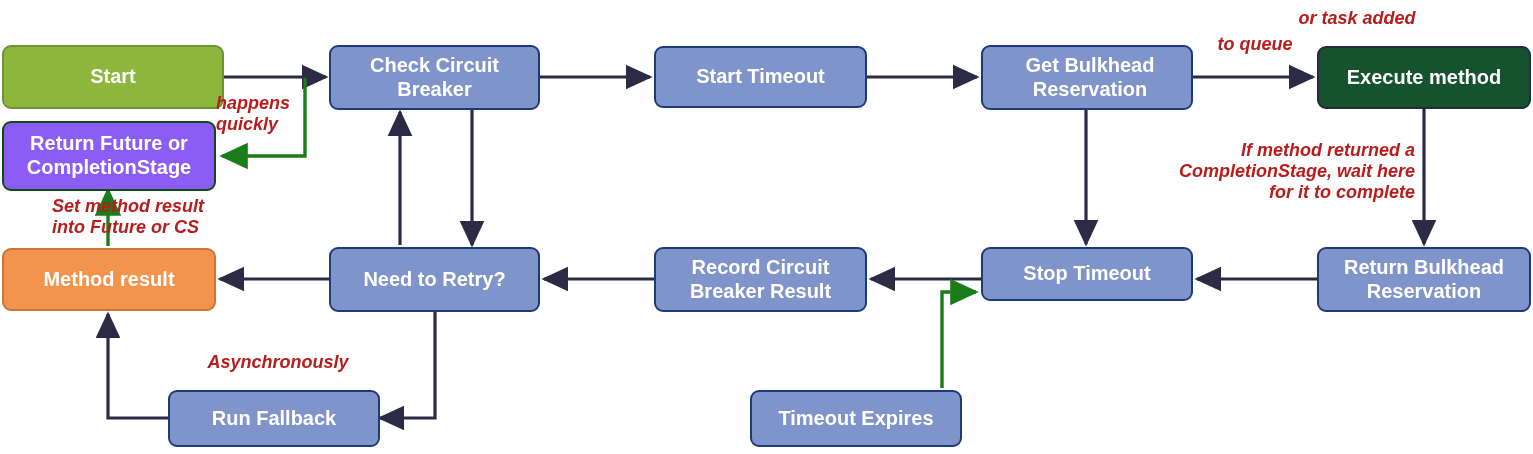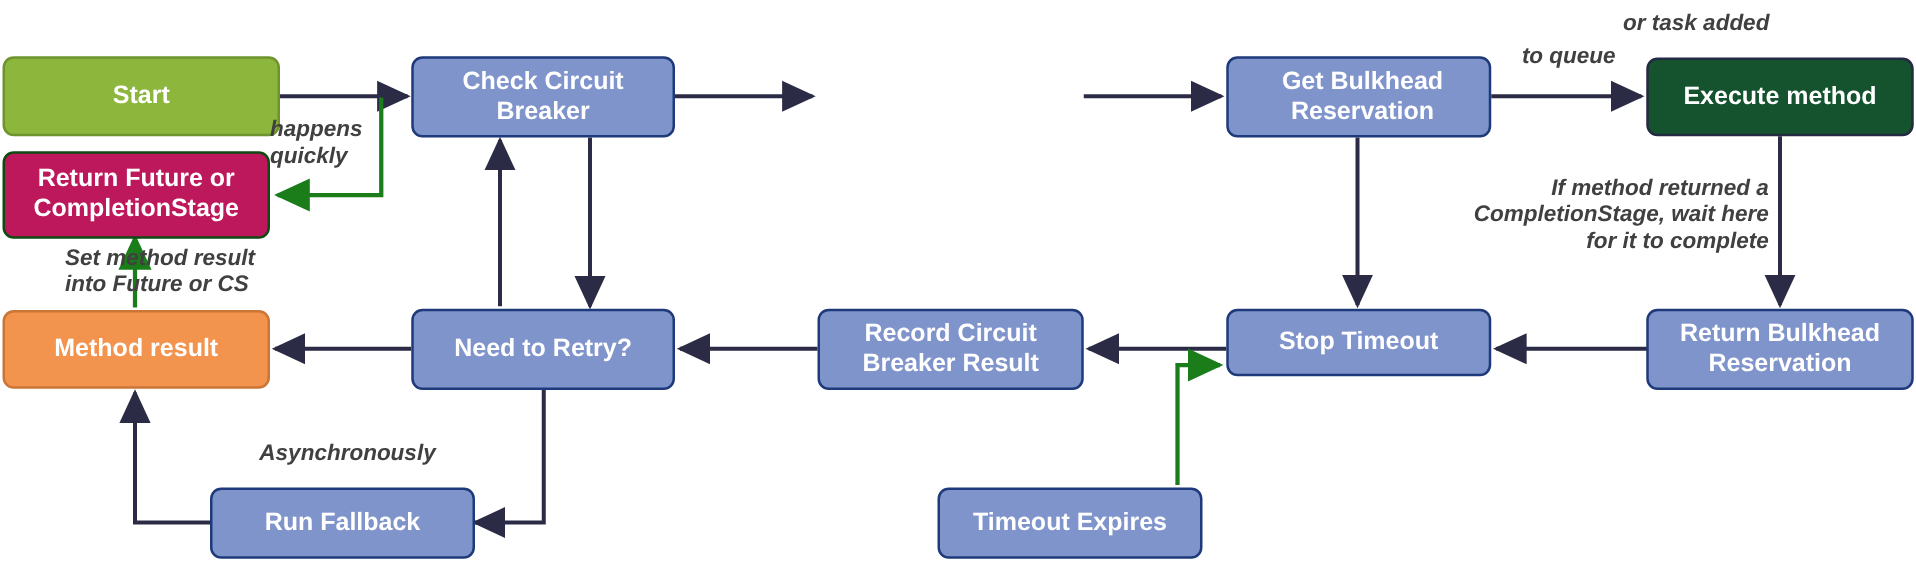--- a/index.html
+++ b/index.html
@@ -21,26 +21,26 @@
     font-size:20px;
     line-height:1.18;
     border-radius:9px;
     border:2px solid #1F3A7A;
     background:#8094CC;
     padding:2px 6px;
     z-index:3;
   }
   .node span{display:block;width:100%;}
   .node.start{background:#8CB63C;border-color:#6E9430;}
-  .node.retfut{background:#be185d;border-color:#0E4A12;}
+  .node.retfut{background:#8b5cf6;border-color:#0E4A12;}
   .node.result{background:#F2934E;border-color:#C97636;}
   .node.execm{background:#14532d;border-color:#242A42;}
   .note{
     position:absolute;
-    color:#404040;
+    color:#b91c1c;
     font-style:italic;
     font-weight:bold;
     font-size:18px;
     line-height:1.18;
     white-space:pre-line;
     z-index:4;
   }
   .note.r{text-align:right;}
   .note.c{text-align:center;}
   .note.l{text-align:left;}
@@ -93,20 +93,23 @@
   </div>
 
   <div class="node" style="left:329px;top:45px;width:211px;height:65px;">
     <span>Check Circuit<br>Breaker</span>
   </div>
 
   <div class="node result" style="left:2px;top:248px;width:214px;height:63px;">
     <span>Method result</span>
   </div>
 
+  <div class="node" style="left:654px;top:46px;width:213px;height:62px;">
+    <span>Start Timeout</span>
+  </div>
 
   <div class="node" style="left:981px;top:45px;width:212px;height:65px;padding-left:12px;">
     <span>Get Bulkhead<br>Reservation</span>
   </div>
 
   <div class="node execm" style="left:1317px;top:46px;width:214px;height:63px;">
     <span>Execute method</span>
   </div>
 
   <div class="node" style="left:1317px;top:247px;width:214px;height:65px;">

